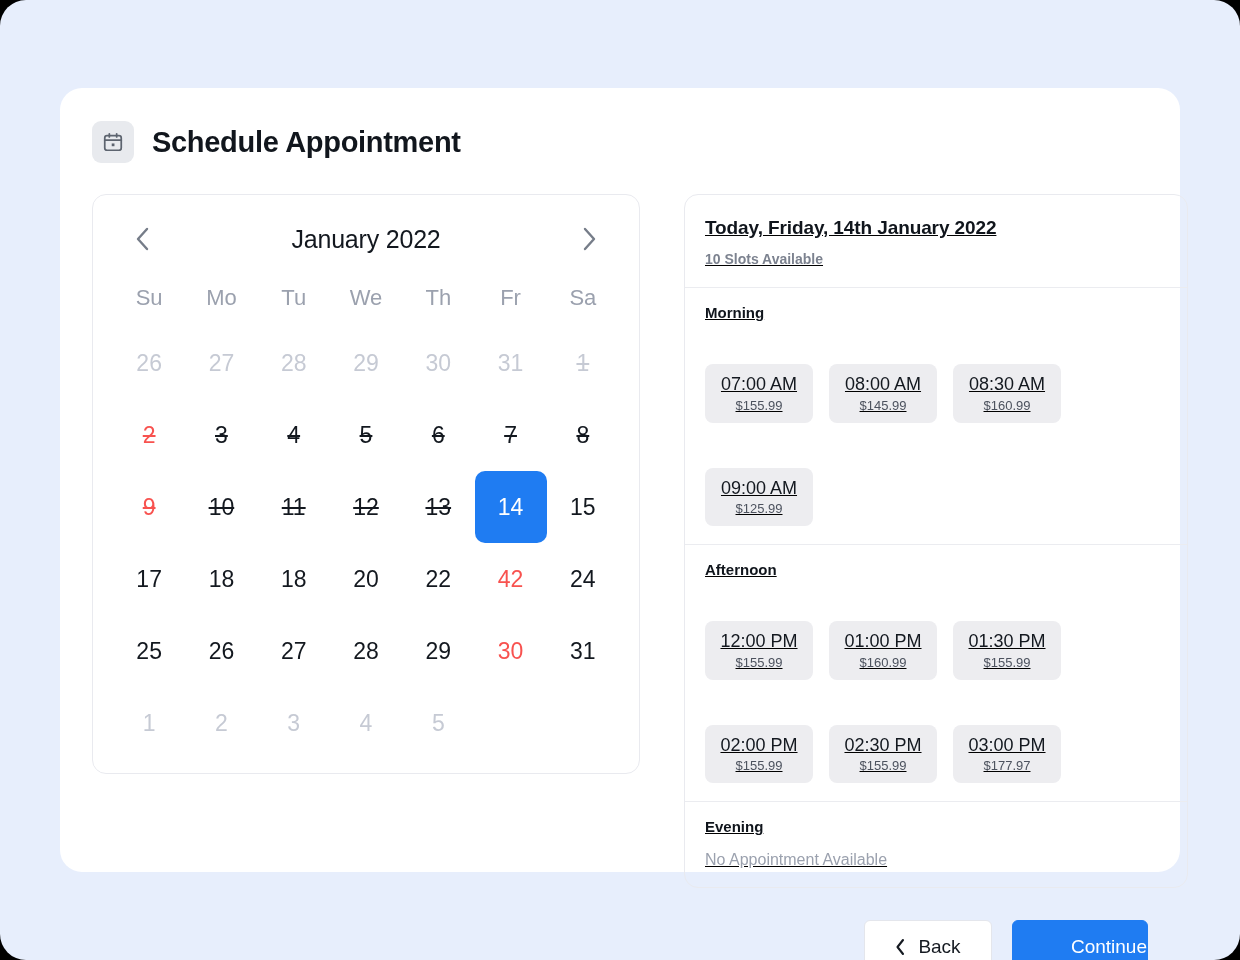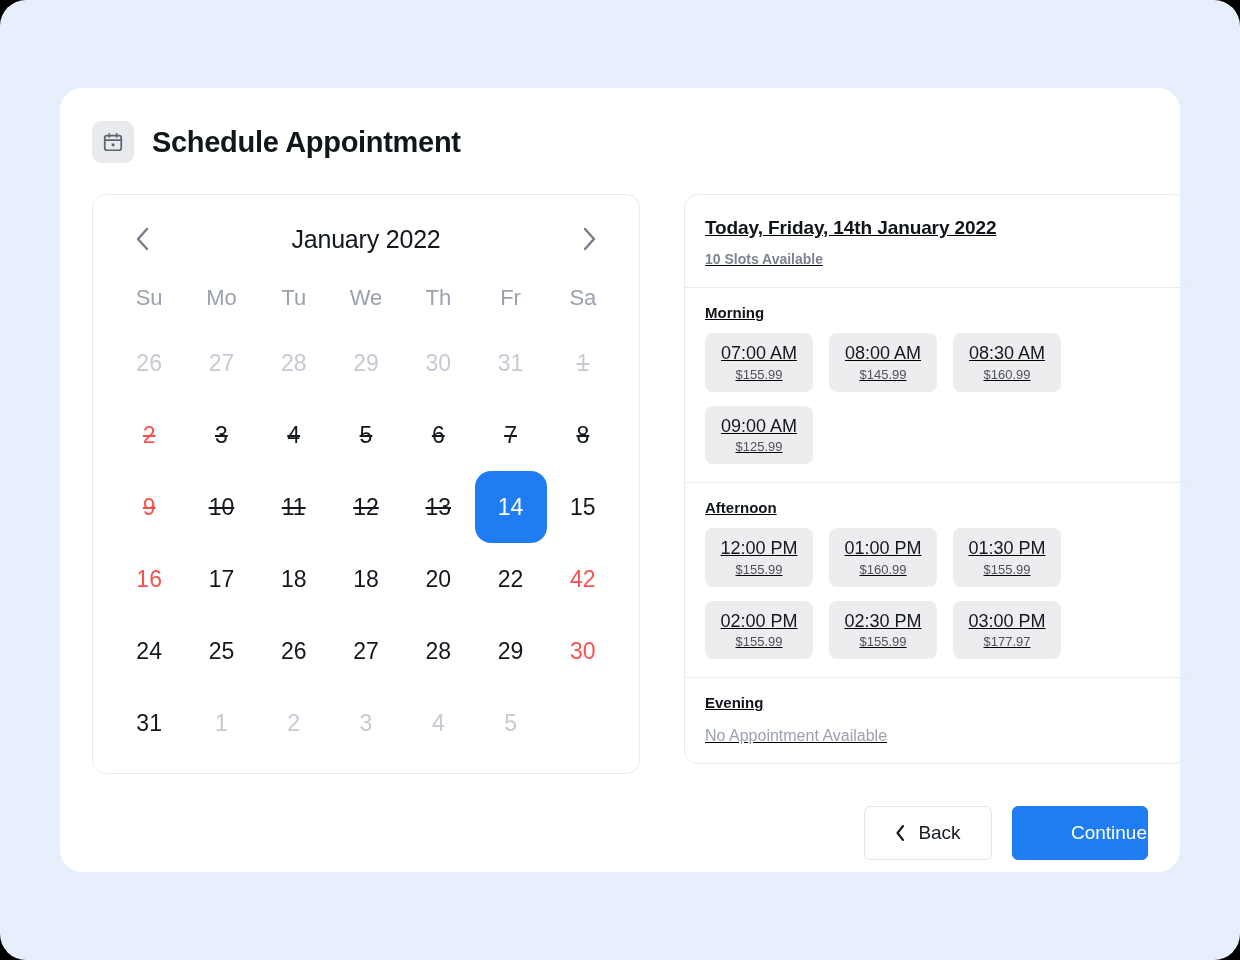--- a/index.html
+++ b/index.html
@@ -130,21 +130,20 @@
     color: #13181f;
     cursor: pointer;
     line-height: 1;
   }
   .daybtn.muted  { color: #c6cad4; cursor: default; }
   .daybtn.red    { color: #f8524f; }
   .daybtn.struck { text-decoration: line-through; text-decoration-thickness: 1.5px; }
   .daybtn.selected {
     background: #1f7cf2;
     color: #ffffff;
-    border-radius: 16px;
   }
 
   
   #slots-panel {
     width: 504px;
     border: 1px solid #e9eaef;
     border-radius: 14px;
     flex: none;
     overflow: hidden;
     text-decoration: underline;
@@ -181,20 +180,21 @@
     flex-wrap: wrap;
     gap: 14px 16px;
   }
   .slot-chip {
     min-width: 108px;
     background: #ededf0;
     border-radius: 8px;
     padding: 9px 14px 10px 14px;
     text-align: center;
     cursor: pointer;
+    margin-top: 31px;
   }
   .slot-time {
     font-size: 18px;
     color: #13181f;
     line-height: 1.25;
     white-space: nowrap;
   }
   .slot-price {
     font-size: 13px;
     color: #4c525e;
@@ -340,23 +340,20 @@
             <div class="daycell">
               <div class="daybtn struck">13</div>
             </div>
             <div class="daycell">
               <div class="daybtn selected">14</div>
             </div>
             <div class="daycell">
               <div class="daybtn ">15</div>
             </div>
             <div class="daycell">
-              <div class="daybtn red">16</div>
-            </div>
-            <div class="daycell">
               <div class="daybtn ">17</div>
             </div>
             <div class="daycell">
               <div class="daybtn ">18</div>
             </div>
             <div class="daycell">
               <div class="daybtn ">18</div>
             </div>
             <div class="daycell">
               <div class="daybtn ">20</div>

